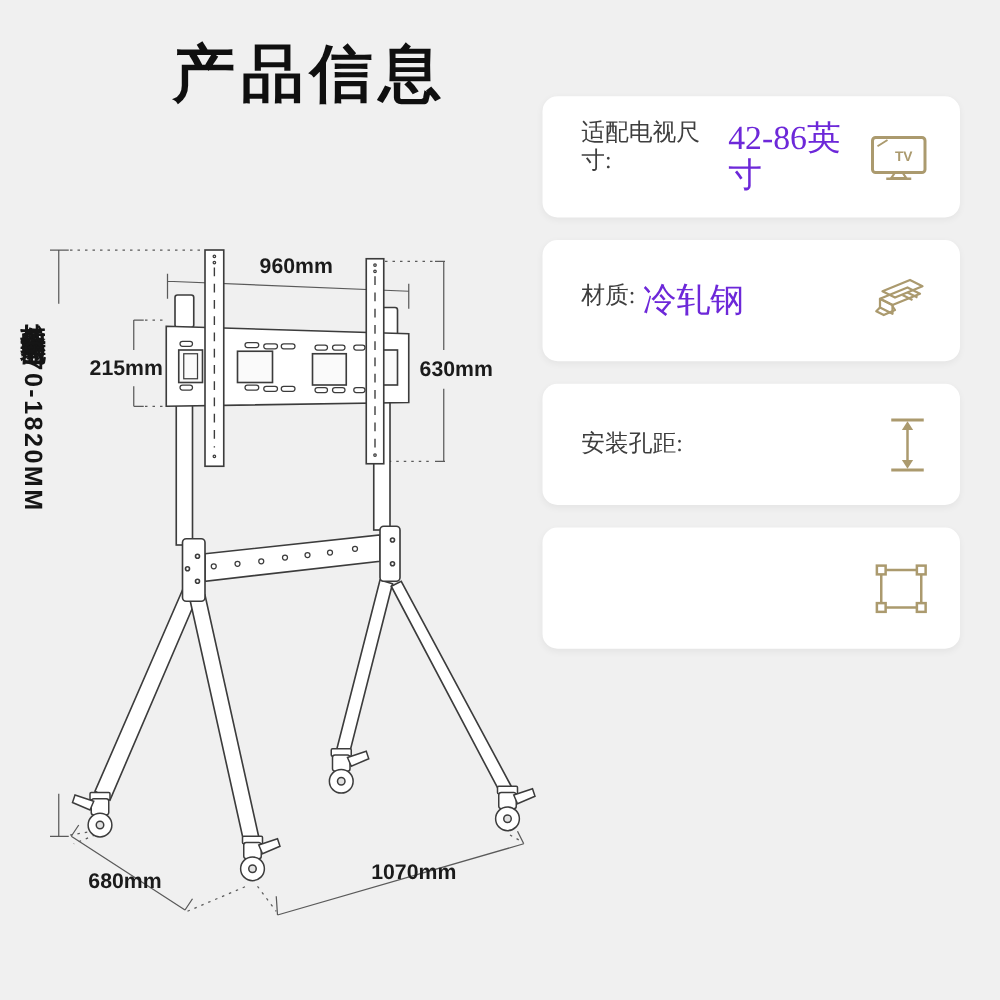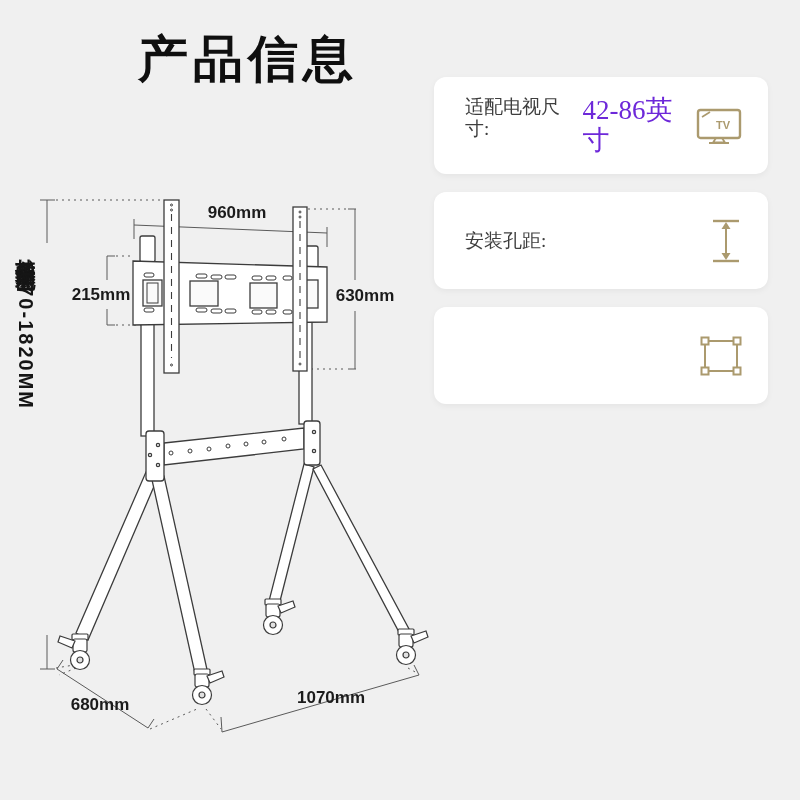--- a/index.html
+++ b/index.html
@@ -197,20 +197,37 @@
       <svg width="46" height="40" viewBox="0 0 46 40">
         <rect x="2" y="4" width="42" height="28" rx="2.5" fill="none" stroke="#ab9a6e" stroke-width="2.4"></rect>
         <path d="M6,11 L14,6" fill="none" stroke="#ab9a6e" stroke-width="1.6"></path>
         <text x="27" y="23" text-anchor="middle" font-size="11" font-weight="bold" fill="#ab9a6e">TV</text>
         <path d="M20,32 l-3,4.5 h12 l-3,-4.5" fill="none" stroke="#ab9a6e" stroke-width="1.8"></path>
         <path d="M13,37 h20" fill="none" stroke="#ab9a6e" stroke-width="2"></path>
       </svg>
     </span>
   </div>
 
+  <div class="card">
+    <div class="card-text">
+      <div class="card-label">材质:</div>
+      <div class="card-value">冷轧钢</div>
+    </div>
+    <span class="card-icon">
+      <svg width="46" height="42" viewBox="0 0 46 42">
+        <g fill="none" stroke="#ab9a6e" stroke-width="1.8" stroke-linejoin="round">
+          <polygon points="10,13 32,4 42,9 20,18"></polygon>
+          <polygon points="8,19 30,10 40,15 18,24"></polygon>
+          <polygon points="8,19 18,24 18,31 8,26"></polygon>
+          <path d="M8,26 l-3,3 6,3 9,-4 -2,-3"></path>
+          <path d="M26,16 l8,4 M30,14 l8,4"></path>
+        </g>
+      </svg>
+    </span>
+  </div>
 
 
   <div class="card">
     <div class="card-text">
       <div class="card-label">安装孔距:</div>
     </div>
     <span class="card-icon">
       <svg width="32" height="46" viewBox="0 0 32 46">
         <g stroke="#ab9a6e" stroke-width="2.4" fill="#ab9a6e">
           <path d="M3,3 H29" fill="none"></path>

